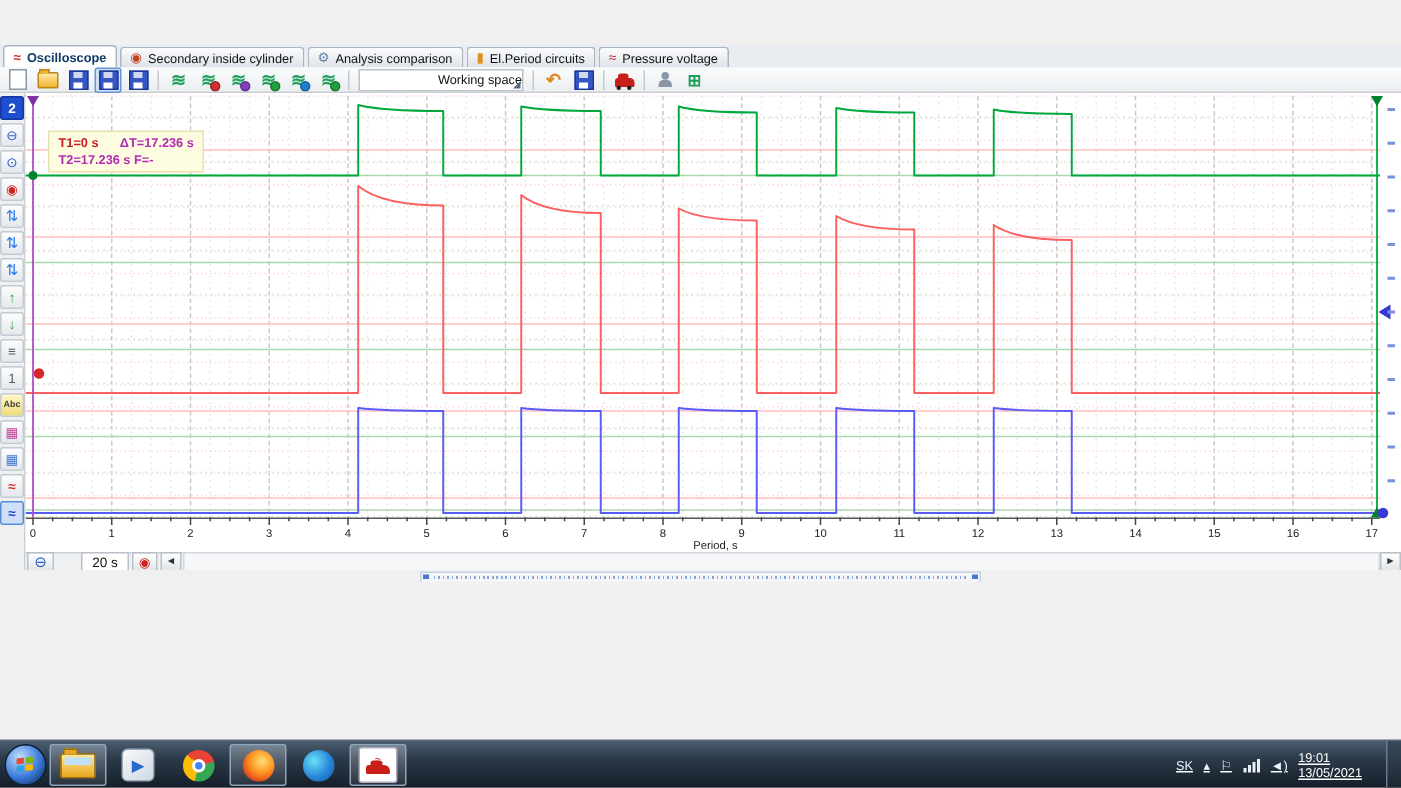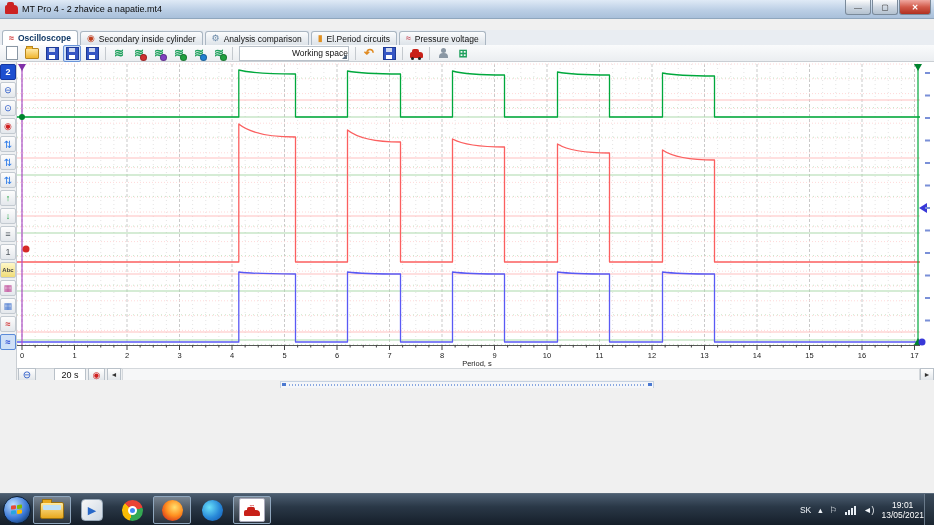--- a/index.html
+++ b/index.html
@@ -108,41 +108,32 @@
      display:flex;align-items:center;justify-content:center;color:#2868c8;font-size:11px;}
   .tk-circle{width:21px;height:21px;border-radius:50%;}
   .tk-chrome{background:conic-gradient(from -45deg,#ea4335 0 120deg,#34a853 0 240deg,#fbbc05 0 360deg);position:relative;}
   .tk-chrome:after{content:"";position:absolute;left:6px;top:6px;width:9px;height:9px;border-radius:50%;background:#4285f4;border:2px solid #fff;box-sizing:border-box;}
   .tk-firefox{background:radial-gradient(circle at 60% 35%,#ffe070,#ff9020 45%,#e0481c 75%,#a82868);}
   .tk-edge{background:radial-gradient(circle at 35% 35%,#6ae0f8,#2888d8 55%,#1050a8);}
   .tk-mtpro{width:24px;height:22px;background:#fff;border:1px solid #aab;border-radius:2px;display:flex;flex-direction:column;align-items:center;justify-content:center;}
   .tk-mtpro .wave{color:#d03030;font-size:8px;line-height:6px;}
   .tk-mtpro .car{width:16px;height:6px;background:#c82018;border-radius:2px 4px 1px 1px;position:relative;}
   .tk-mtpro .car:before{content:"";position:absolute;left:3px;top:-3px;width:8px;height:3px;background:#c82018;border-radius:2px 2px 0 0;}
-  #tray{margin-left:auto;display:flex;align-items:center;color:#fff;}
+  #tray{margin-left:auto;display:flex;align-items:center;color:#fff;text-decoration:underline;}
   #tray .titem{margin-right:7px;font-size:8.5px;color:#f0f4f8;}
   #tray .bars{display:flex;align-items:flex-end;height:10px;margin-right:7px;}
   #tray .bars i{display:block;width:2px;background:#e8eef4;margin-left:1px;}
-  #clockbox{text-align:center;line-height:10px;margin-right:0;font-size:8.5px;color:#fff;}
+  #clockbox{text-align:left;line-height:10px;margin-right:16px;font-size:8.5px;color:#fff;}
   #showdesk{width:9px;height:32px;border-left:1px solid #6a7a8a;background:linear-gradient(#3a4a5a,#1a2530);}
 </style>
 </head>
 <body>
 
 <div id="app">
 
-  <div id="titlebar">
-    <span class="app-ico"></span>
-    <span id="title">MT Pro 4 - 2 zhavice a napatie.mt4</span>
-    <div class="winbtns">
-      <div class="winbtn">—</div>
-      <div class="winbtn">▢</div>
-      <div class="winbtn close">✕</div>
-    </div>
-  </div>
 
   <div id="tabbar">
       <div class="tab active">
         <span class="tico" style="color: rgb(208, 48, 48);">≈</span>
         <span>Oscilloscope</span>
       </div>
       <div class="tab">
         <span class="tico" style="color: rgb(192, 64, 32);">◉</span>
         <span>Secondary inside cylinder</span>
       </div>
@@ -458,20 +449,22 @@
         <rect x="908" y="77.5" width="5" height="2" fill="#7a90d8"></rect>
         <rect x="908" y="100" width="5" height="2" fill="#7a90d8"></rect>
         <rect x="908" y="122.5" width="5" height="2" fill="#7a90d8"></rect>
         <rect x="908" y="145" width="5" height="2" fill="#7a90d8"></rect>
         <rect x="908" y="167.5" width="5" height="2" fill="#7a90d8"></rect>
         <rect x="908" y="190" width="5" height="2" fill="#7a90d8"></rect>
         <rect x="908" y="212.5" width="5" height="2" fill="#7a90d8"></rect>
         <rect x="908" y="235" width="5" height="2" fill="#7a90d8"></rect>
         <rect x="908" y="257.5" width="5" height="2" fill="#7a90d8"></rect>
       </svg>
+    <div id="cursor-tooltip"><span class="c-red">T1=0 s</span>      <span class="c-mag">ΔT=17.236 s</span>
+<span class="c-mag">T2=17.236 s</span> <span class="c-mag">F=-</span></div>
   </div>
 
   <div id="scrollrow">
     <div class="srbtn" id="zoomout-btn">⊖</div>
     <div id="timebase-box">20 s</div>
     <div class="srbtn" id="record-btn">◉</div>
     <div class="srbtn" id="scroll-left">◄</div>
     <div id="scroll-track"></div>
     <div class="srbtn" id="scroll-right">►</div>
   </div>

